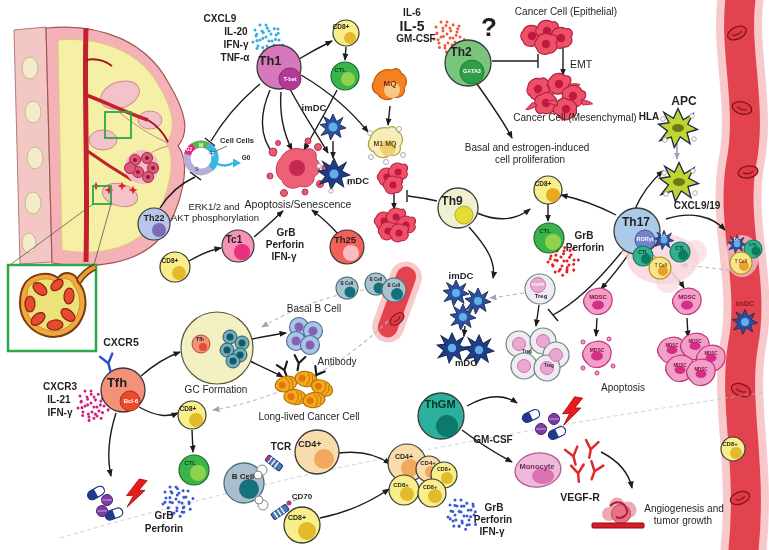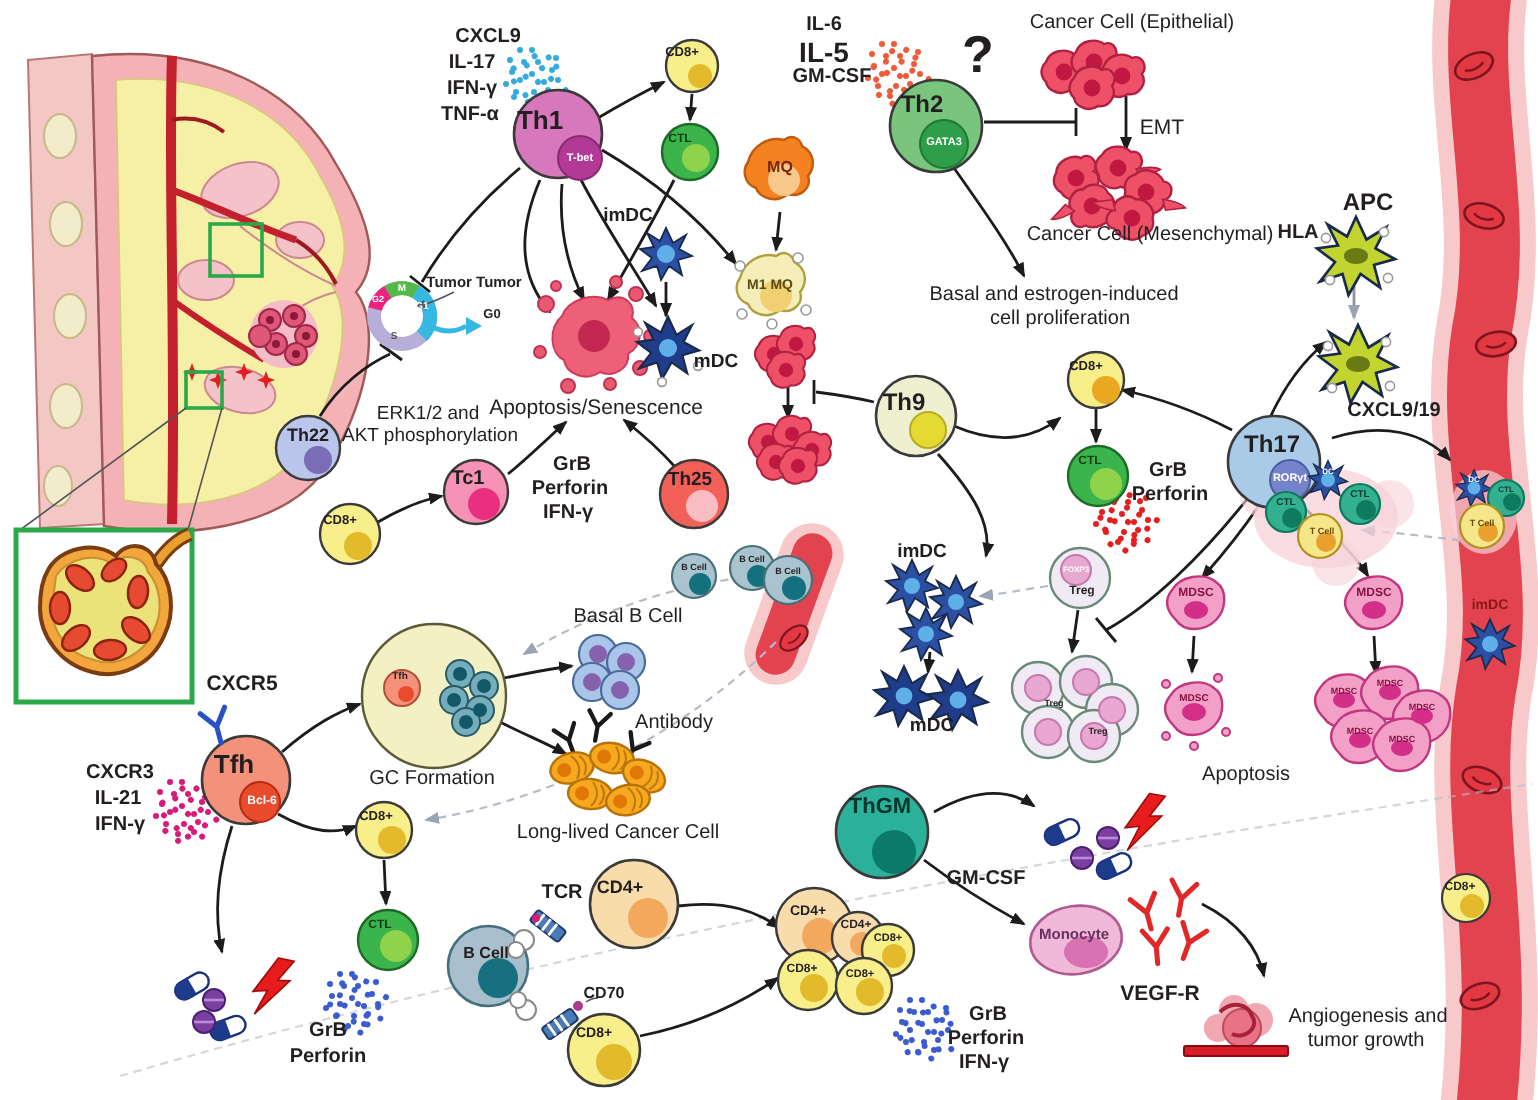--- a/index.html
+++ b/index.html
@@ -643,37 +643,37 @@
 <g>
   <circle cx="617" cy="505" r="7.5" fill="#f0a8b2"></circle>
         <circle cx="628" cy="510" r="8.5" fill="#f0a8b2"></circle>
         <circle cx="609" cy="514" r="7" fill="#f0a8b2"></circle>
   <circle cx="621" cy="514" r="9.5" fill="#e87286" stroke="#c04a5e"></circle>
   <path d="M610,506 C616,500 624,502 626,508 C630,514 622,520 616,517" stroke="#a8203a" stroke-width="2" fill="none"></path>
   <rect x="592" y="523" width="52" height="5" rx="1" fill="#d81c28" stroke="#8a0a12"></rect>
 </g>
 </svg>
 
-<div class="t" style="left:244px;top:19px;font-size:10px">CXCL9</div>
-<div class="t" style="left:236px;top:32px;font-size:10px">IL-17</div>
+<div class="t" style="left:220px;top:19px;font-size:10px">CXCL9</div>
+<div class="t" style="left:236px;top:32px;font-size:10px">IL-20</div>
 <div class="t" style="left:236px;top:45px;font-size:10px">IFN-γ</div>
 <div class="t" style="left:235px;top:58px;font-size:10px">TNF-α</div>
 <div class="t" style="left:412px;top:13px;font-size:10px">IL-6</div>
 <div class="t" style="left:412px;top:26px;font-size:14px">IL-5</div>
 <div class="t" style="left:416px;top:39px;font-size:10px">GM-CSF</div>
 <div class="t b" style="left:489px;top:27px;font-size:26px">?</div>
 <div class="t cap" style="left:566px;top:12px;font-size:10px">Cancer Cell (Epithelial)</div>
 <div class="t cap" style="left:581px;top:64px;font-size:10.5px">EMT</div>
 <div class="t cap" style="left:575px;top:118px;font-size:10px">Cancer Cell (Mesenchymal)</div>
 <div class="t cap" style="left:527px;top:148px;font-size:10px">Basal and estrogen-induced</div>
 <div class="t cap" style="left:530px;top:160px;font-size:10px">cell proliferation</div>
 <div class="t" style="left:684px;top:101px;font-size:12px">APC</div>
 <div class="t" style="left:649px;top:117px;font-size:10px">HLA</div>
 <div class="t" style="left:697px;top:206px;font-size:10px">CXCL9/19</div>
-<div class="t" style="left:237px;top:141px;font-size:7.5px">Tumor Tumor</div>
+<div class="t" style="left:237px;top:141px;font-size:7.5px">Cell Cells</div>
 <div class="t b" style="left:246px;top:158px;font-size:6.5px">G0</div>
 <div class="t b w" style="left:201px;top:145px;font-size:5px">M</div>
 <div class="t b w" style="left:211px;top:154px;font-size:5px">G1</div>
 <div class="t b" style="left:197px;top:169px;font-size:5px;color:#555">S</div>
 <div class="t b w" style="left:189px;top:150px;font-size:4.5px">G2</div>
 <div class="t cap" style="left:214px;top:207px;font-size:9.5px">ERK1/2 and</div>
 <div class="t cap" style="left:215px;top:218px;font-size:9.5px">AKT phosphorylation</div>
 <div class="t cap" style="left:298px;top:204px;font-size:10.5px">Apoptosis/Senescence</div>
 <div class="t" style="left:286px;top:233px;font-size:10px">GrB</div>
 <div class="t" style="left:285px;top:245px;font-size:10px">Perforin</div>

